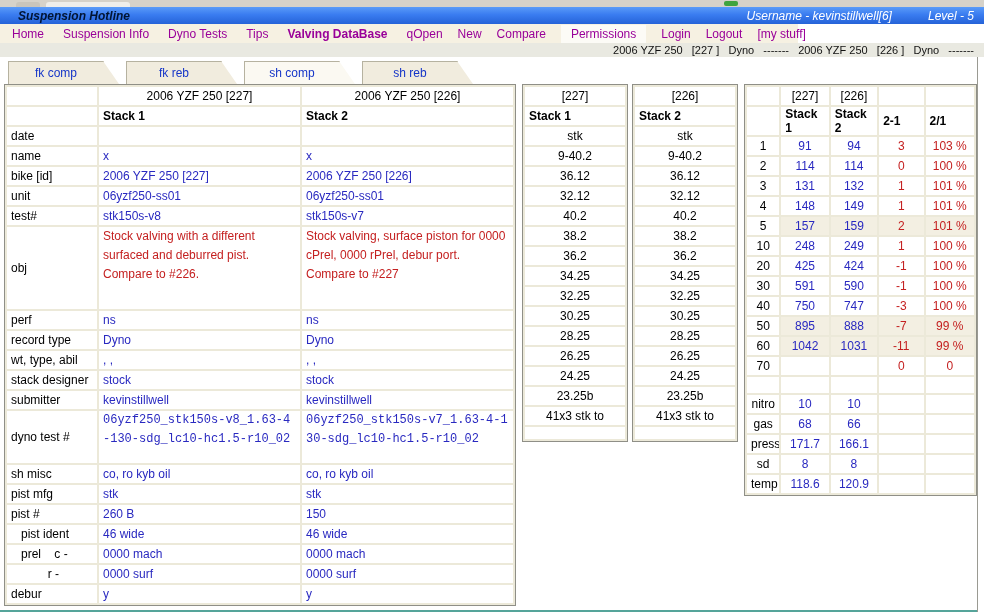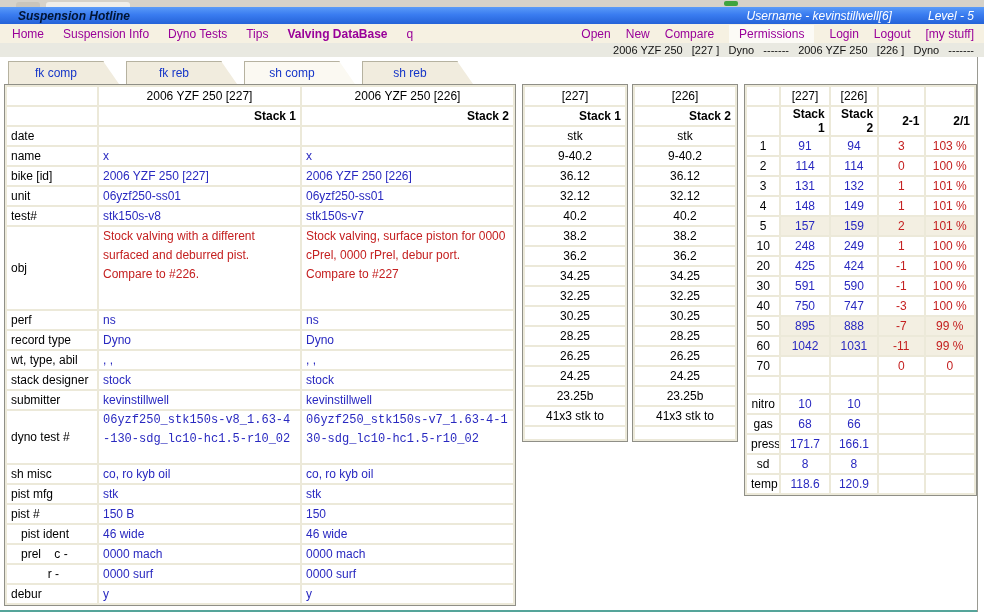--- a/index.html
+++ b/index.html
@@ -20,21 +20,21 @@
     position:absolute; left:0; top:7px; width:984px; height:17px;
     background:linear-gradient(180deg,#5a9bf8 0%, #3a7cf0 45%, #2563d8 100%);
     display:flex; align-items:center; justify-content:space-between;
     padding:0 10px 0 18px;
     font-style:italic;
   }
   .titlebar .ttl { font-weight:bold; color:#001433; font-size:12px; }
   .titlebar .tright { color:#ffffff; font-size:12px; display:flex; gap:36px; }
   
   .navbar {
-    position:absolute; left:0; top:24px; width:984px; height:19px;
+    position:absolute; left:0; top:24px; width:798px; height:19px;
     background:#f6f1e2; display:flex; align-items:center; justify-content:space-between;
     padding:0 10px 0 12px;
   }
   .nav-left, .nav-right { display:flex; align-items:center; }
   .nav-left { gap:19px; }
   .nav-right { gap:15px; }
   .navlink { color:#990099; cursor:pointer; white-space:pre; }
   .navlink.bold { font-weight:bold; }
   .navlink.hl { background:#fcfbf6; padding:2px 10px; }
   
@@ -60,21 +60,21 @@
   table.grid {
     position:absolute; border-collapse:separate; border-spacing:2px;
     background:#ece9d9; border:1px solid #8f8f87; table-layout:fixed;
   }
   table.grid td { background:#fff; height:18px; padding:0 4px; overflow:hidden; font-size:12px; }
   td.lbl  { white-space:pre; color:#000; }
   td.val  { color:#2929c0; }
   td.red  { color:#c42020; vertical-align:top; padding-top:2px; line-height:19px; }
   td.brk  { word-break:break-all; vertical-align:top; padding-top:2px; line-height:19px;font-family:Liberation Mono, monospace; }
   td.chead { text-align:center; color:#000; }
-  td.blend { background:transparent; text-align:right; }
+  td.blend { background:transparent; text-align:left; }
   td.blend.b { font-weight:bold; }
   td.cval { text-align:center; color:#000; }
   td.ips  { background:transparent; text-align:center; color:#000; }
   td.num  { text-align:center; color:#2929c0; }
   td.diff { text-align:center; color:#c42020; }
   tr.shaded td.num, tr.shaded td.diff { background:#f3efe2; }
   #left-table  { left:4px;  top:84px; width:512px; }
   #mid1 { left:522px; top:84px; width:106px; }
   #mid2 { left:632px; top:84px; width:106px; }
   #right-table { left:744px; top:84px; width:233px; }
@@ -212,21 +212,21 @@
           <td class="val">co, ro kyb oil</td>
           <td class="val">co, ro kyb oil</td>
         </tr>
         <tr>
           <td class="lbl">pist mfg</td>
           <td class="val">stk</td>
           <td class="val">stk</td>
         </tr>
         <tr>
           <td class="lbl">pist #</td>
-          <td class="val">150 B</td>
+          <td class="val">260 B</td>
           <td class="val">150</td>
         </tr>
         <tr>
           <td class="lbl">   pist ident</td>
           <td class="val">46 wide</td>
           <td class="val">46 wide</td>
         </tr>
         <tr>
           <td class="lbl">   prel    c -</td>
           <td class="val">0000 mach</td>

